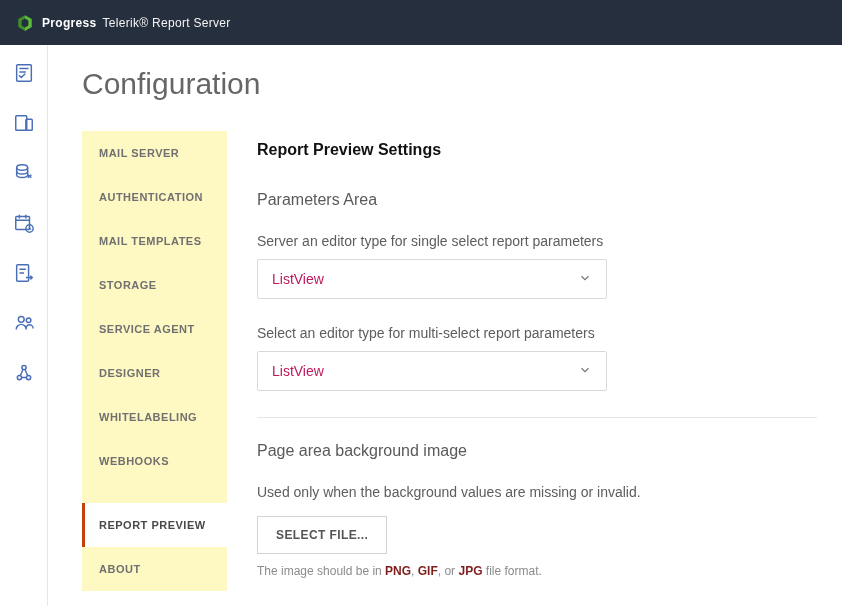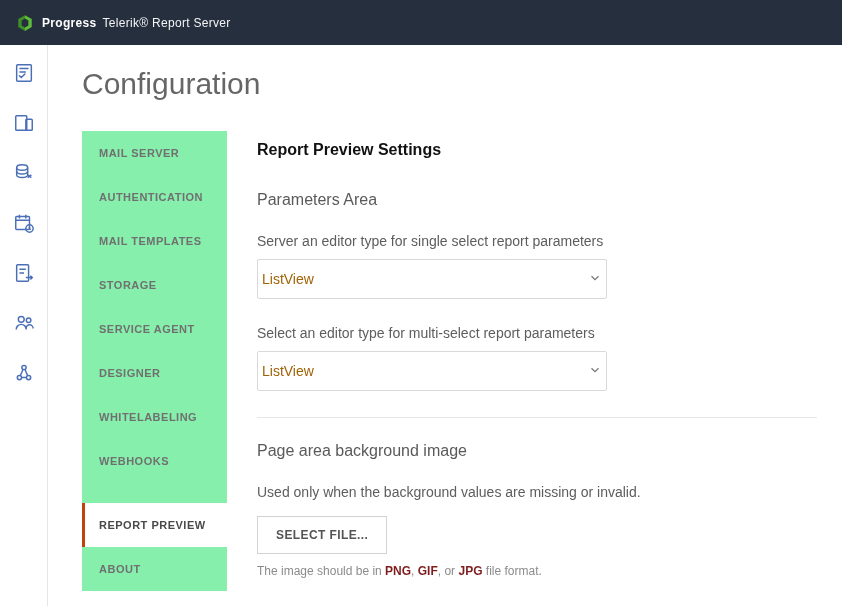--- a/index.html
+++ b/index.html
@@ -63,21 +63,21 @@
       color: #666;
       margin-bottom: 30px;
     }
 
     .config-wrap {
       display: flex;
       align-items: flex-start;
     }
     .tabs {
       width: 145px;
-      background: #86efac;
+      background: #fef9c3;
       display: flex;
       flex-direction: column;
     }
     .tabs .tab {
       font-size: 11px;
       letter-spacing: .5px;
       font-weight: 700;
       color: #707070;
       padding: 16px 14px;
       cursor: pointer;
@@ -114,23 +114,23 @@
     }
     .select-box {
       width: 350px;
       border: 1px solid #d9d9d9;
       border-radius: 2px;
       background: #fff;
       height: 40px;
       display: flex;
       align-items: center;
       justify-content: space-between;
-      padding: 0 4px;
+      padding: 0 14px;
       font-size: 14px;
-      color: #a16207;
+      color: #be185d;
       cursor: pointer;
       margin-bottom: 26px;
     }
     .select-box .chev { color: #888; }
 
     .divider {
       border: 0;
       border-top: 1px solid #e6e6e6;
       margin: 10px 0 24px 0;
       width: 560px;

